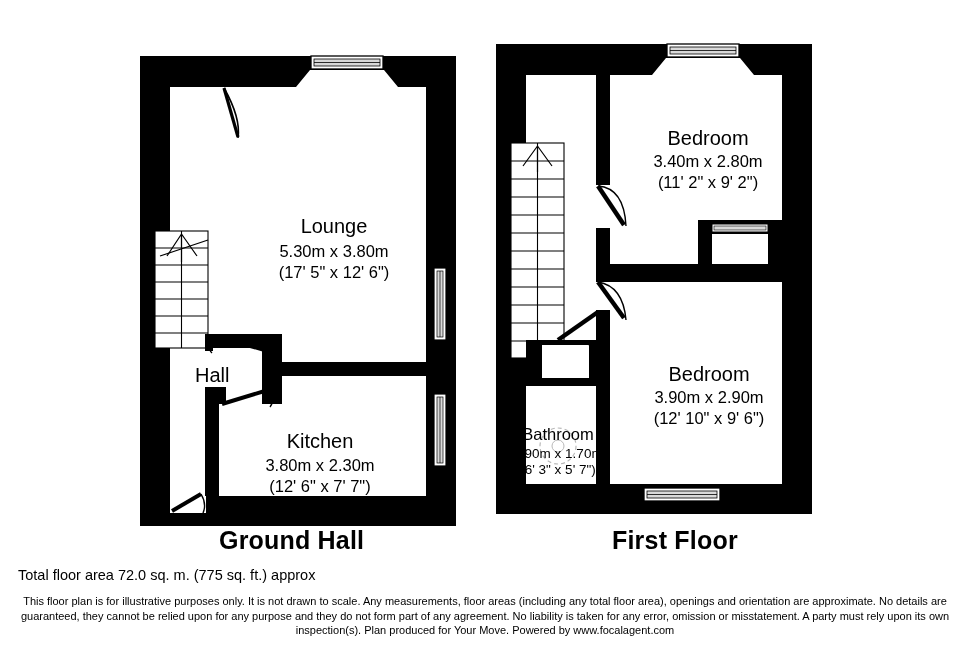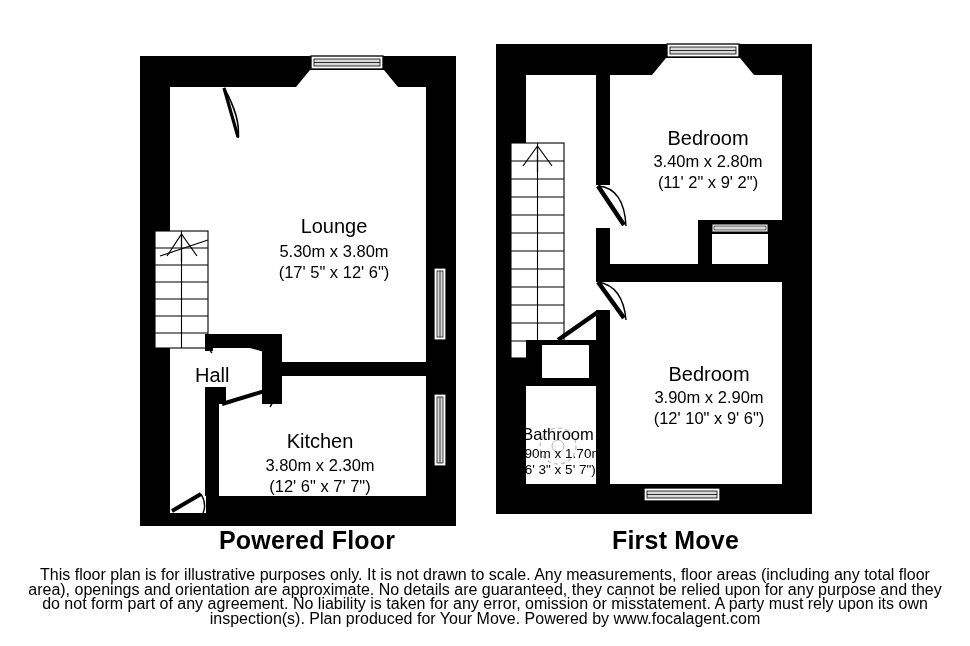--- a/index.html
+++ b/index.html
@@ -42,24 +42,24 @@
     top: 567px;
     width: 934px;
   }
   .total-area {
     font-size: 14.5px;
     line-height: 17px;
     text-align: left;
     white-space: nowrap;
   }
   .legal {
-    font-size: 16px;
+    font-size: 11px;
     line-height: 14.6px;
     text-align: center;
-    margin-top: 1px;
+    margin-top: 10px;
   }
 </style>
 </head>
 <body>
 
 <div class="page">
 
   <div class="plan" id="ground-plan" style="left:0px; top:12px;">
     <svg width="500" height="520" viewBox="0 0 500 520" xmlns="http://www.w3.org/2000/svg">
       <g>
@@ -285,20 +285,21 @@
       </g>
 
       <g>
         <text x="82" y="440" text-anchor="middle" font-family="Liberation Sans, sans-serif" font-size="16.5" fill="#000000">Bathroom</text>
         <text x="82" y="458" text-anchor="middle" font-family="Liberation Sans, sans-serif" font-size="13.5" fill="#000000">1.90m x 1.70m</text>
         <text x="82" y="474" text-anchor="middle" font-family="Liberation Sans, sans-serif" font-size="13.5" fill="#000000">(6' 3" x 5' 7")</text>
       </g>
     </svg>
   </div>
 
-  <div class="floor-title" id="ground-floor-title">Powered Floor</div>
-  <div class="floor-title" id="first-floor-title">First Move</div>
+  <div class="floor-title" id="ground-floor-title">Ground Hall</div>
+  <div class="floor-title" id="first-floor-title">First Floor</div>
 
   <div class="disclaimer">
+    <div class="total-area">Total floor area 72.0 sq. m. (775 sq. ft.) approx</div>
     <div class="legal">This floor plan is for illustrative purposes only. It is not drawn to scale. Any measurements, floor areas (including any total floor area), openings and orientation are approximate. No details are guaranteed, they cannot be relied upon for any purpose and they do not form part of any agreement. No liability is taken for any error, omission or misstatement. A party must rely upon its own inspection(s). Plan produced for Your Move. Powered by www.focalagent.com</div>
   </div>
 
 </div>
 
 </body></html>

